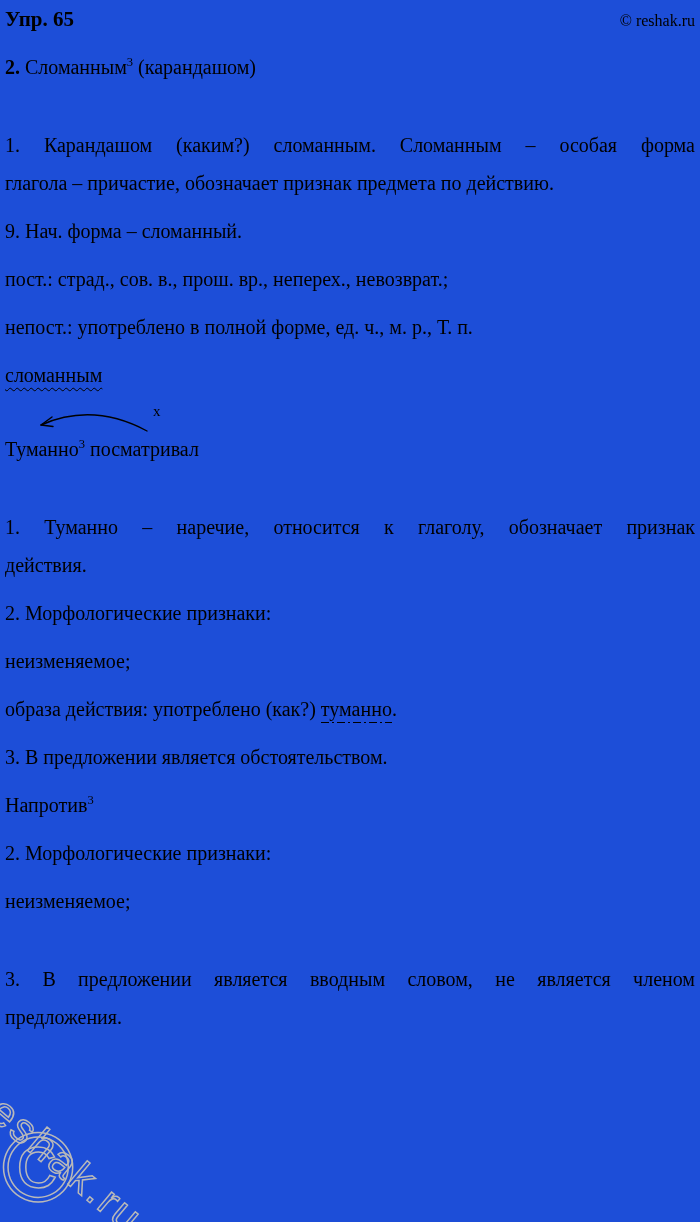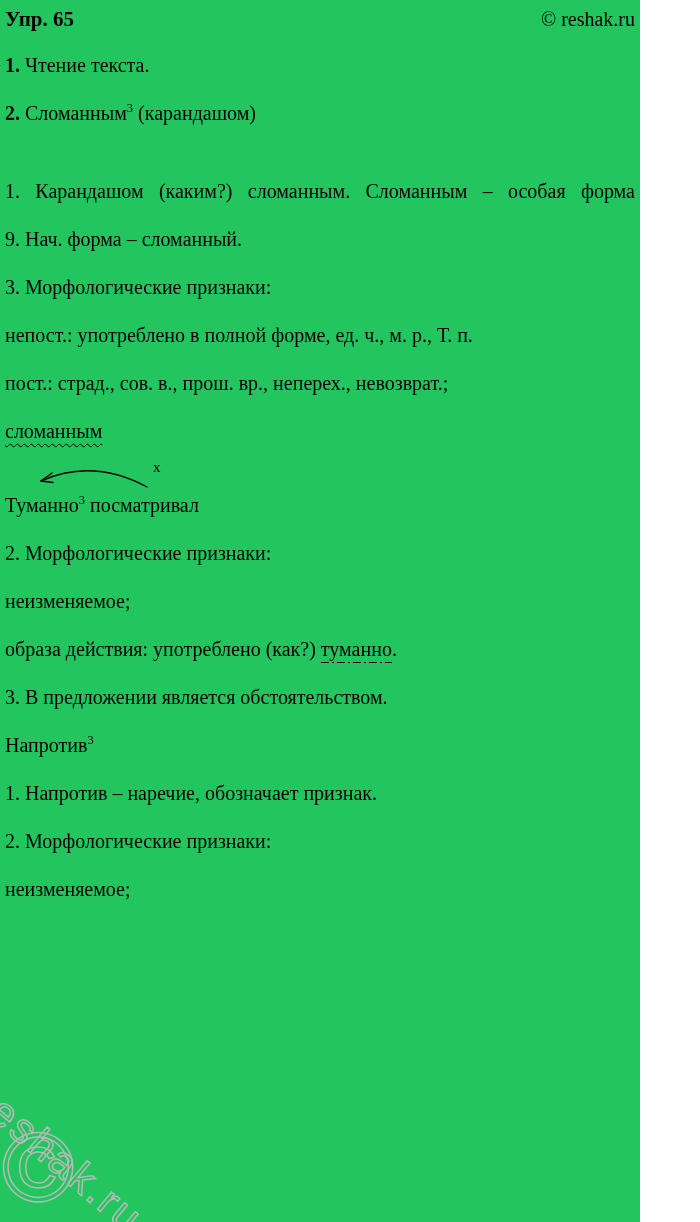--- a/index.html
+++ b/index.html
@@ -1,36 +1,36 @@
 <!DOCTYPE html>
 <html><head>
 <meta charset="utf-8">
 <style>
   html, body { margin:0; padding:0; background:#ffffff; }
   .page {
     position: relative;
-    width: 640px;
+    width: 700px;
     height: 1222px;
     box-sizing: border-box;
     padding: 6px 5px 0 5px;
-    background: #22c55e;
+    background: #1d4ed8;
     color: #000000;
     font-family: "Liberation Serif", "DejaVu Serif", serif;
     font-size: 20px;
     overflow: hidden;
   }
   .header {
     display: flex;
     justify-content: space-between;
     align-items: baseline;
     line-height: 26px;
     margin-bottom: 14px;
   }
   .header .ex-title { font-weight: bold; font-size: 21px; }
-  .header .copyright { font-size: 20px; }
+  .header .copyright { font-size: 16px; }
 
   .par { margin: 0 0 10px 0; }
   .line { line-height: 38px; }
   .just { text-align: justify; text-align-last: justify; margin-top: 40px; }
   b.num { font-weight: bold; }
 
   sup.idx { font-size: 12.5px; vertical-align: super; line-height: 0; }
 
   .u-wavy {
     text-decoration: underline;
@@ -86,57 +86,63 @@
 </head>
 <body>
 
 <div class="page">
 
   <div class="header">
     <span class="ex-title">Упр. 65</span>
     <span class="copyright">© reshak.ru</span>
   </div>
 
-  <p class="par line"><b class="num">1.</b><span> Чтение текста.</span></p>
 
   <p class="par line"><b class="num">2.</b><span> Сломанным</span><sup class="idx">3</sup><span> (карандашом)</span></p>
 
   <div class="par">
     <div class="line just">1. Карандашом (каким?) сломанным. Сломанным – особая форма</div>
+    <div class="line">глагола – причастие, обозначает признак предмета по действию.</div>
   </div>
 
   <p class="par line">9. Нач. форма – сломанный.</p>
-  <p class="par line">3. Морфологические признаки:</p>
+  <p class="par line">пост.: страд., сов. в., прош. вр., неперех., невозврат.;</p>
   <p class="par line">непост.: употреблено в полной форме, ед. ч., м. р., Т. п.</p>
-  <p class="par line">пост.: страд., сов. в., прош. вр., неперех., невозврат.;</p>
 
   <div class="par">
     <div class="line"><span class="u-wavy">сломанным</span></div>
   </div>
 
   <div class="head-arrow">
     <svg class="arrow-svg" width="180" height="32" viewBox="0 0 180 32">
       <path d="M 142 25 Q 88 -4 36 19" fill="none" stroke="#000" stroke-width="1.4" stroke-linecap="round"></path>
       <path d="M 36 19 L 47 11 M 36 19 L 48 20.5" fill="none" stroke="#000" stroke-width="1.4" stroke-linecap="round"></path>
     </svg>
     <span class="marker-x">х</span>
     <div class="line"><span>Туманно</span><sup class="idx">3</sup><span> посматривал</span></div>
   </div>
 
+  <div class="par">
+    <div class="line just">1. Туманно – наречие, относится к глаголу, обозначает признак</div>
+    <div class="line">действия.</div>
+  </div>
 
   <p class="par line">2. Морфологические признаки:</p>
   <p class="par line">неизменяемое;</p>
 
   <p class="par line"><span>образа действия: употреблено (как?) </span><span class="u-dashdot">туманно</span><span>.</span></p>
 
   <p class="par line">3. В предложении является обстоятельством.</p>
 
   <p class="par line"><span>Напротив</span><sup class="idx">3</sup></p>
 
-  <p class="par line">1. Напротив – наречие, обозначает признак.</p>
   <p class="par line">2. Морфологические признаки:</p>
   <p class="par line">неизменяемое;</p>
 
+  <div class="par">
+    <div class="line just">3. В предложении является вводным словом, не является членом</div>
+    <div class="line">предложения.</div>
+  </div>
 
   <div class="watermark wm-text">reshak.ru</div>
   <div class="watermark wm-sign">©</div>
 
 </div>
 
 </body></html>

